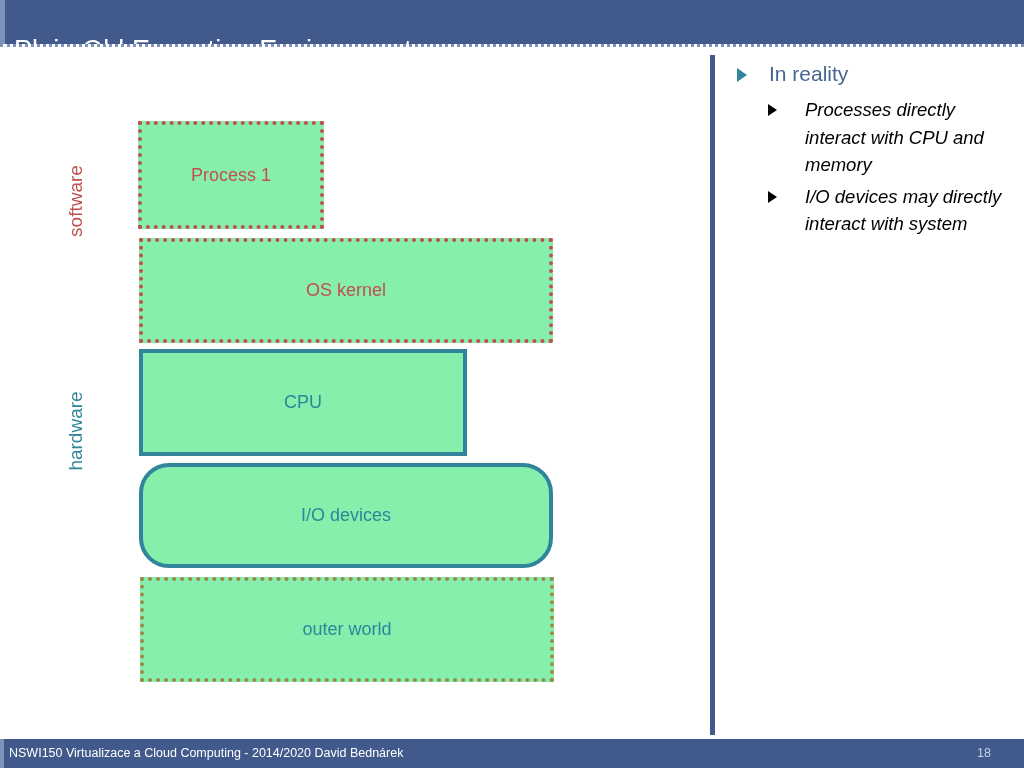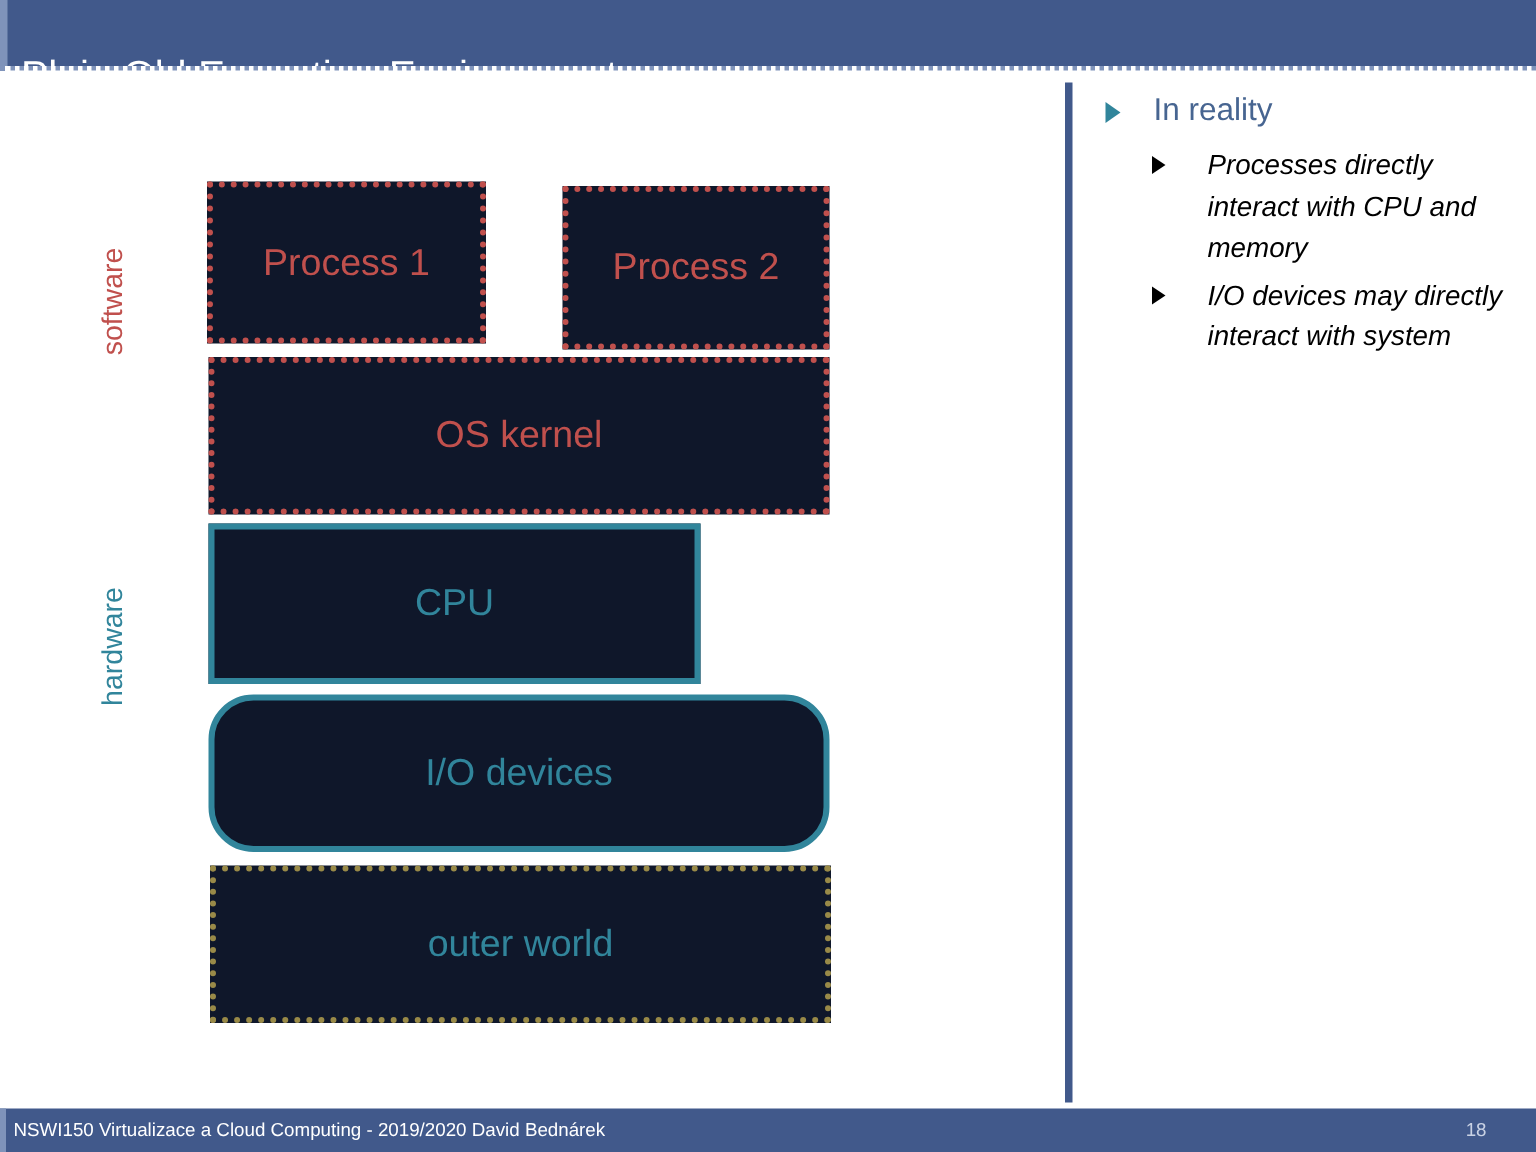--- a/index.html
+++ b/index.html
@@ -69,25 +69,25 @@
   .diagram {
     position: absolute;
     left: 0;
     top: 0;
     width: 700px;
     height: 768px;
   }
   .dbox {
     position: absolute;
     box-sizing: border-box;
-    background: #0f172a;
+    background: #86efac;
     display: flex;
     align-items: center;
     justify-content: center;
-    font-size: 25px;
+    font-size: 18px;
   }
   .dbox.red {
     border: 4px dotted #C0504D;
     color: #C0504D;
   }
   .dbox.teal {
     border: 4px solid #31859B;
     color: #31859B;
   }
   .dbox.olive {
@@ -219,21 +219,20 @@
 <div class="title-underline"></div>
 
 <div class="divider"></div>
 
 <div class="diagram">
 
   <div class="side-label software">software</div>
   <div class="side-label hardware">hardware</div>
 
   <div class="dbox red box-process1">Process 1</div>
-  <div class="dbox red box-process2">Process 2</div>
   <div class="dbox red box-oskernel">OS kernel</div>
   <div class="dbox teal box-cpu">CPU</div>
   <div class="dbox teal box-io">I/O devices</div>
   <div class="dbox olive box-outer">outer world</div>
 
 </div>
 
 <div class="bullets">
 
 
@@ -250,15 +249,15 @@
     <div class="bullet-l2">
       <span class="marker"></span>
       <span>I/O devices may directly interact with system</span>
     </div>
   </div>
 
 </div>
 
 <div class="footer">
   <div class="footer-edge"></div>
-  <div class="footer-text">NSWI150 Virtualizace a Cloud Computing - 2019/2020 David Bednárek</div>
+  <div class="footer-text">NSWI150 Virtualizace a Cloud Computing - 2014/2020 David Bednárek</div>
   <div class="footer-page">18</div>
 </div>
 
 </body></html>

